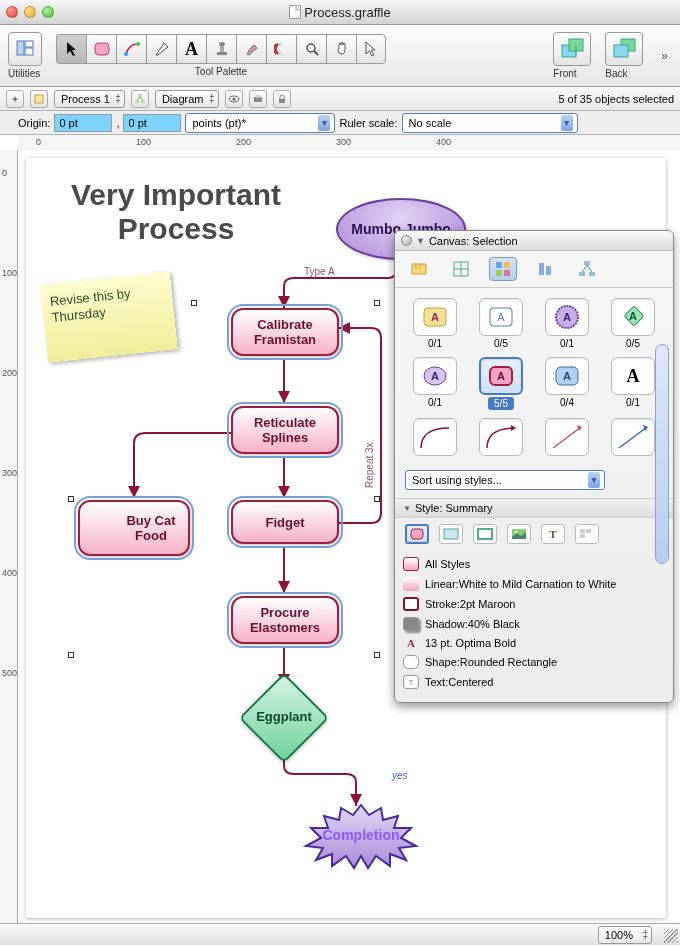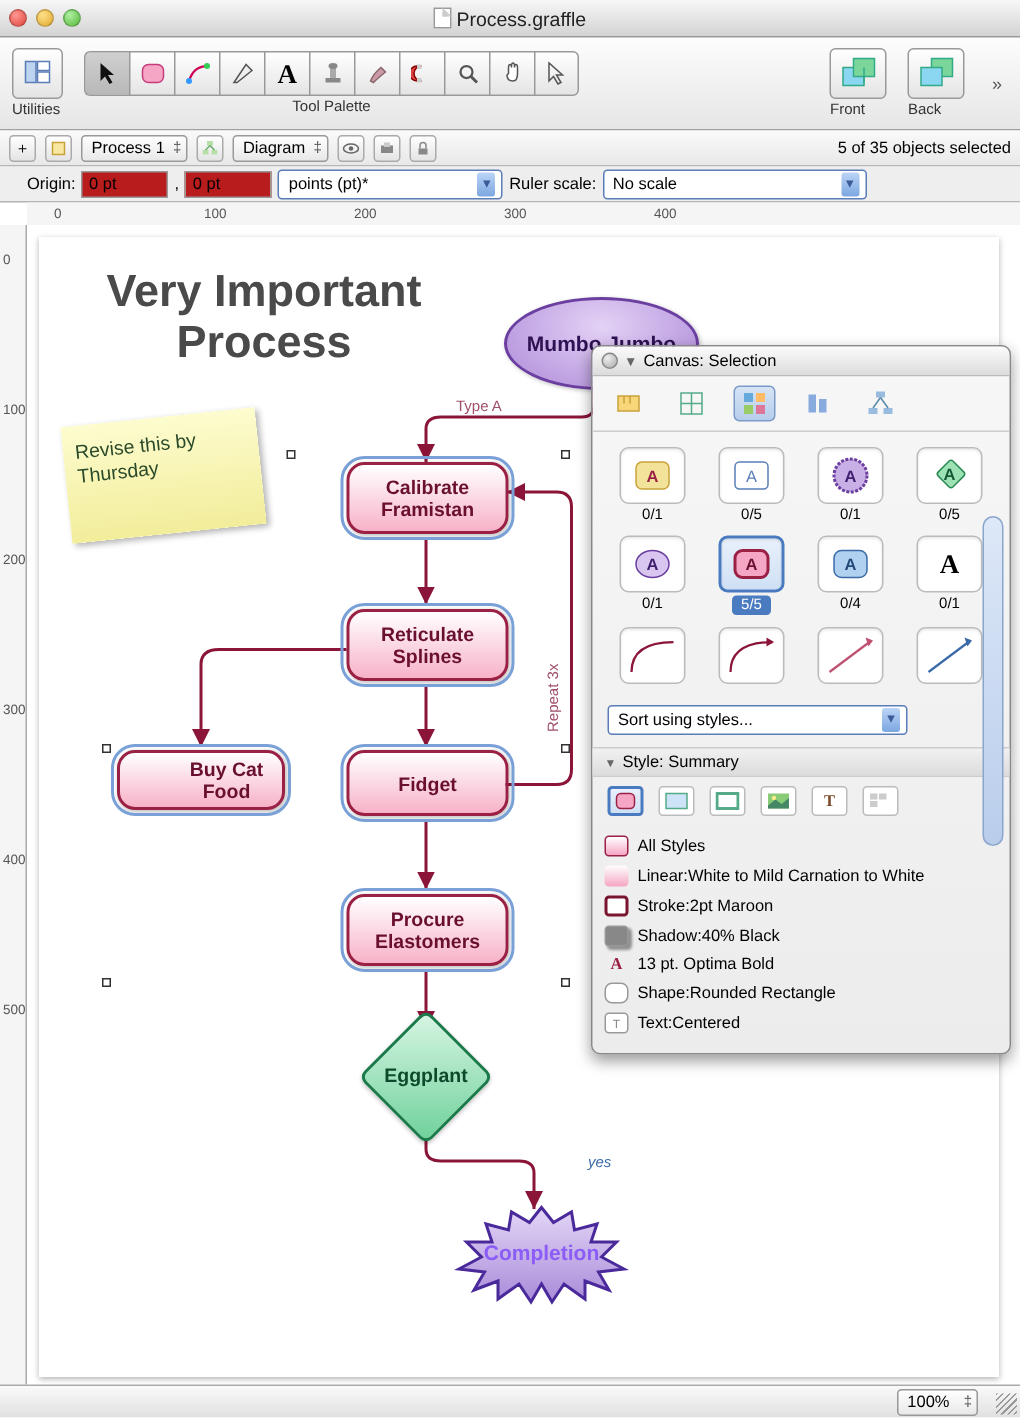--- a/index.html
+++ b/index.html
@@ -30,21 +30,21 @@
   .overflow-chevron { font-size:12px; color:#555; padding:0 4px; }
 
   
   .secbar { height:24px; background:linear-gradient(#fafafa,#e8e8e8); border-bottom:1px solid #b5b5b5; display:flex; align-items:center; padding:0 6px; gap:6px; font-size:11px; }
   .mini-btn { width:18px; height:18px; border:1px solid #aaa; border-radius:3px; background:linear-gradient(#fff,#e4e4e4); display:inline-flex; align-items:center; justify-content:center; font-size:10px; }
   .popup { border:1px solid #999; border-radius:3px; background:linear-gradient(#fff,#e8e8e8); padding:1px 14px 1px 6px; font-size:11px; position:relative; height:18px; display:inline-flex; align-items:center; }
   .popup::after { content:"‡"; position:absolute; right:3px; font-size:10px; color:#555; }
 
   
   .originbar { height:24px; background:#eee; border-bottom:1px solid #b5b5b5; display:flex; align-items:center; gap:4px; padding:0 18px; font-size:11px; }
-  .text-input { border:1px solid #999; background:#b91c1c; height:18px; padding:0 4px; font-size:11px; }
+  .text-input { border:1px solid #999; background:#7dd3fc; height:18px; padding:0 4px; font-size:11px; }
   .combo { border:1px solid #5a7db8; border-radius:3px; background:#fff; height:20px; padding:0 18px 0 6px; font-size:11px; position:relative; display:inline-flex; align-items:center; }
   .combo::after { content:"▾"; position:absolute; right:4px; top:1px; color:#3a5a98; background:linear-gradient(#bcd4f6,#7ba7e0); border-radius:2px; width:12px; text-align:center; font-size:10px; height:16px; line-height:16px; }
 
   
   .ruler-h { height:18px; background:#f5f5f5; border-bottom:1px solid #aaa; position:relative; margin-left:18px; font-size:9px; color:#555;}
   .ruler-h span { position:absolute; top:2px; }
   .ruler-v { width:18px; background:#f5f5f5; border-right:1px solid #aaa; position:absolute; left:0; top:150px; bottom:22px; font-size:9px; color:#555;}
   .ruler-v span { position:absolute; left:2px; transform-origin:left top; }
 
   
@@ -327,21 +327,21 @@
     <div class="node sel" style="left:205px;top:150px;width:108px;height:48px;">
       <span>Calibrate Framistan</span>
     </div>
     <div class="handle" style="left:165px;top:142px;"></div>
     <div class="handle" style="left:348px;top:142px;"></div>
 
     <div class="node sel" style="left:205px;top:248px;width:108px;height:48px;">
       <span>Reticulate Splines</span>
     </div>
 
-    <div class="node sel" style="left:52px;top:342px;width:112px;height:40px;padding-left:44px;">
+    <div class="node sel" style="left:52px;top:342px;width:112px;height:56px;padding-left:44px;">
       <span>Buy Cat Food</span>
     </div>
 
     <div class="node sel" style="left:205px;top:342px;width:108px;height:44px;">
       <span>Fidget</span>
     </div>
     <div class="handle" style="left:42px;top:338px;"></div>
     <div class="handle" style="left:348px;top:338px;"></div>
 
     <div class="edge-label" style="left:338px;top:330px;transform:rotate(-90deg);transform-origin:left top;">Repeat 3x</div>

